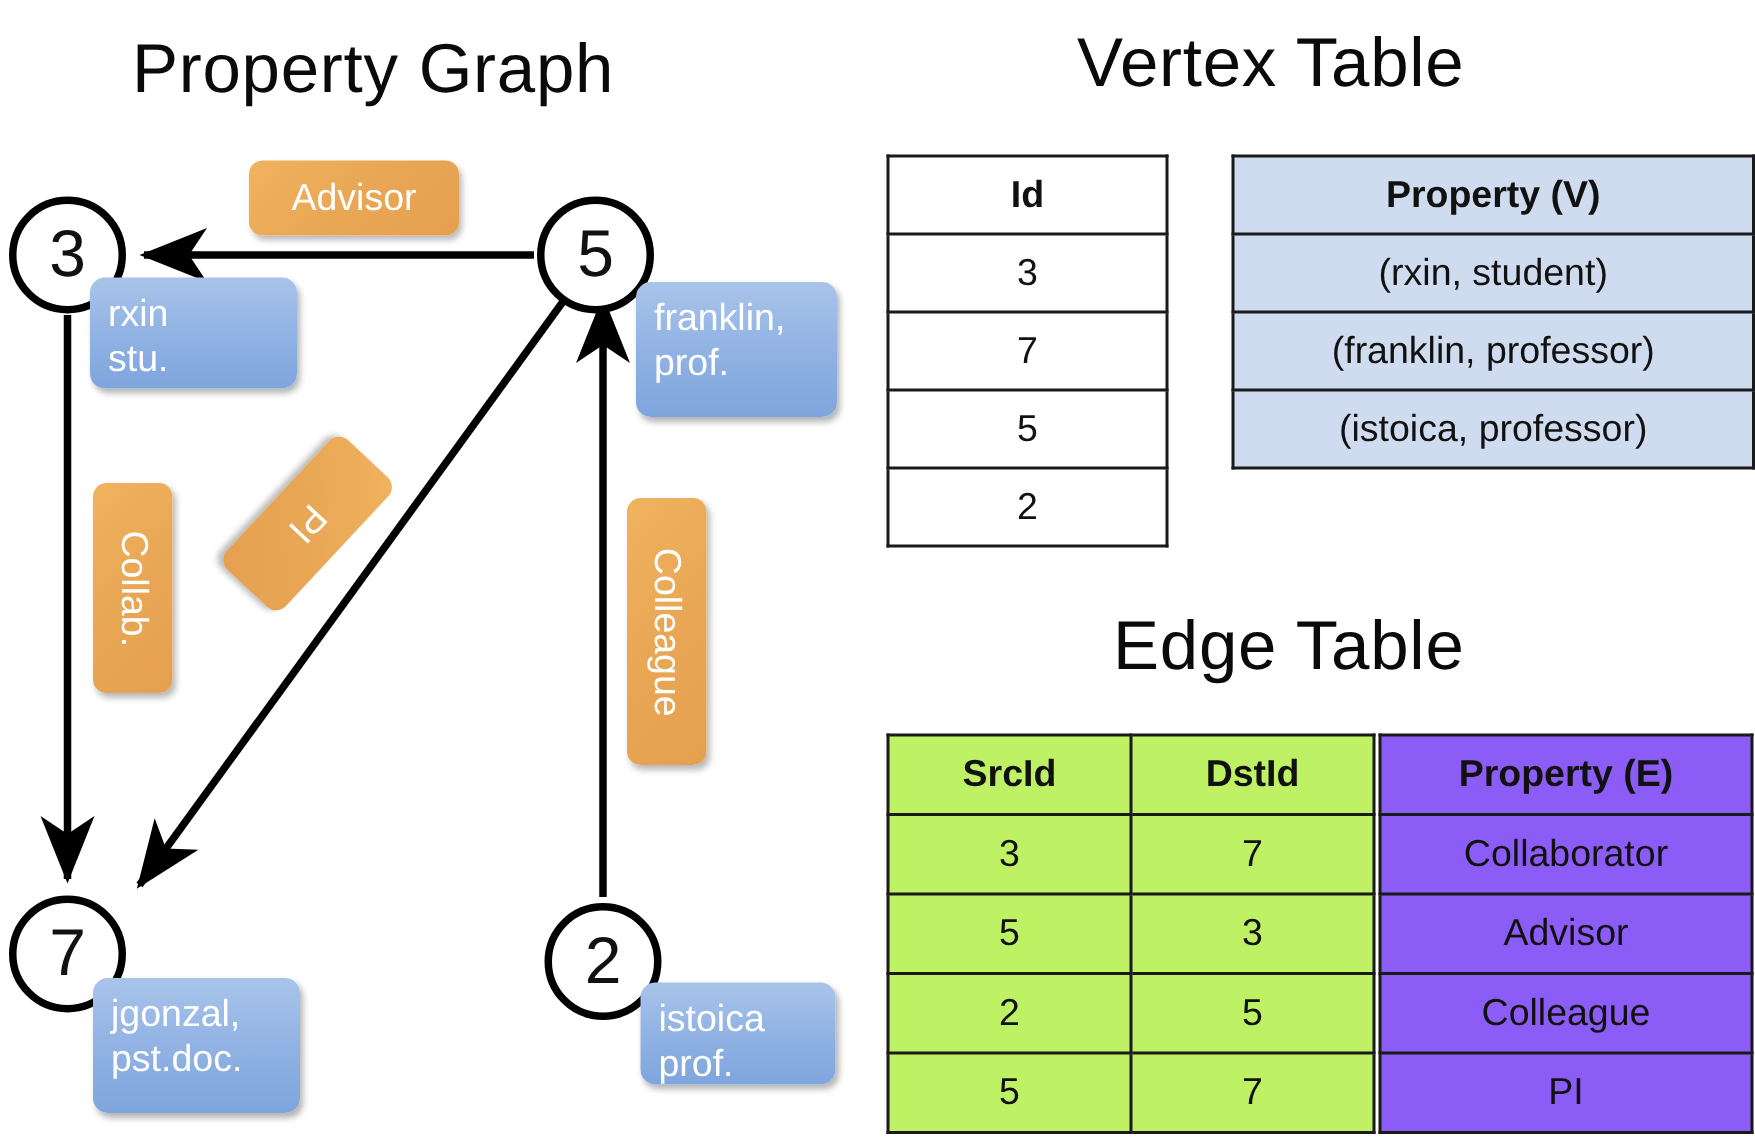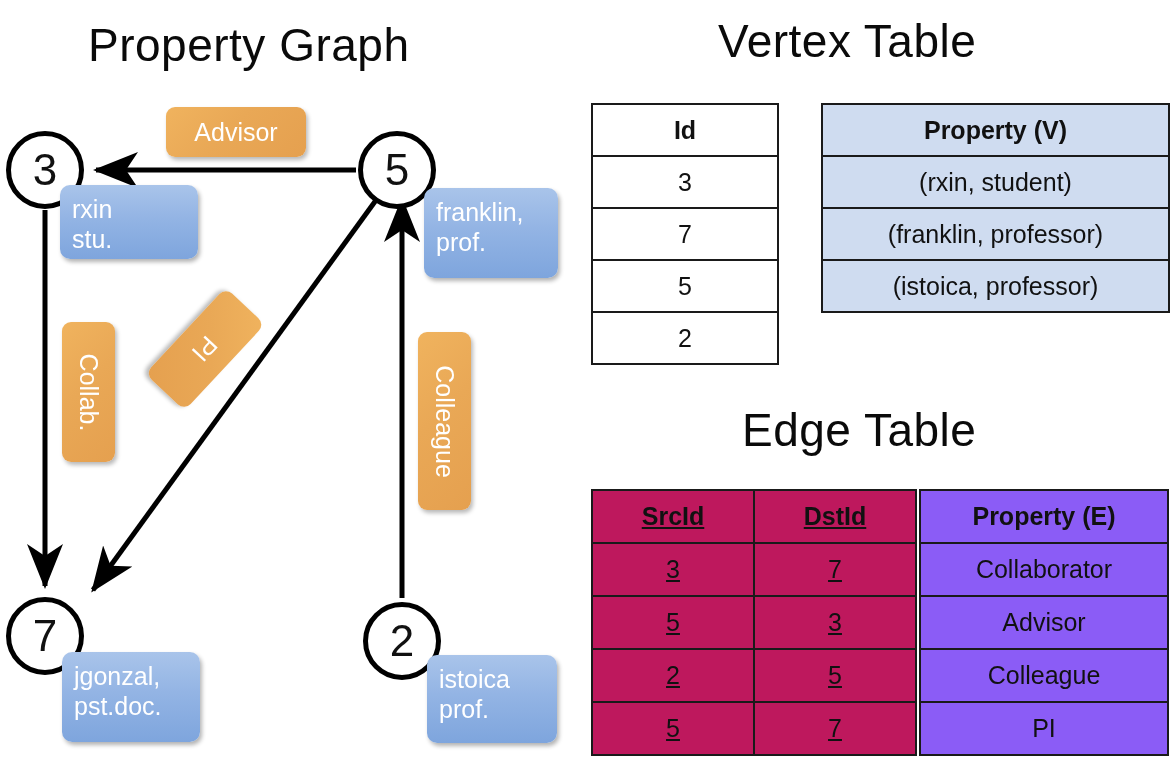--- a/index.html
+++ b/index.html
@@ -67,21 +67,21 @@
     color: #ffffff;
     font-size: 25px;
     line-height: 1.18;
     padding: 10px 12px;
     box-sizing: border-box;
     z-index: 4;
   }
   #box-rxin     { left: 48px;  top: 185px; width: 138px; height: 74px; margin-left: 12px; }
   #box-franklin { left: 424px; top: 188px; width: 134px; height: 90px; }
   #box-jgonzal  { left: 62px;  top: 652px; width: 138px; height: 90px; }
-  #box-istoica  { left: 427px; top: 655px; width: 130px; height: 88px; }
+  #box-istoica  { left: 427px; top: 655px; width: 130px; height: 68px; }
 
   
   .chip {
     position: absolute;
     border-radius: 9px;
     background: linear-gradient(135deg, #f0b35e 0%, #e9a856 45%, #e5a04f 100%);
     box-shadow: 2px 3px 4px rgba(0,0,0,0.28);
     color: #ffffff;
     display: flex;
     align-items: center;
@@ -127,21 +127,21 @@
 
   
   #vertex-id-table   { left: 591px; top: 103px; }
   #vertex-prop-table { left: 821px; top: 103px; }
   #vertex-id-table td, #vertex-id-table th { width: 184px; height: 50px; background: #ffffff; margin-top: 16px; }
   #vertex-prop-table td, #vertex-prop-table th { width: 382px; height: 50px; background: #cfdcf0; }
 
   
   #edge-ids-table  { left: 591px; top: 489px; }
   #edge-prop-table { left: 919px; top: 489px; }
-  #edge-ids-table td, #edge-ids-table th { width: 160px; height: 51px; background: #be185d; text-decoration: underline; }
+  #edge-ids-table td, #edge-ids-table th { width: 160px; height: 51px; background: #bef264; }
   #edge-prop-table td, #edge-prop-table th { width: 246px; height: 51px; background: #8b5cf6; }
 </style>
 </head>
 <body>
 
 <div class="title" id="title-property-graph">Property Graph</div>
 <div class="title" id="title-vertex-table">Vertex Table</div>
 <div class="title" id="title-edge-table">Edge Table</div>
 
 <div id="graph-panel">

